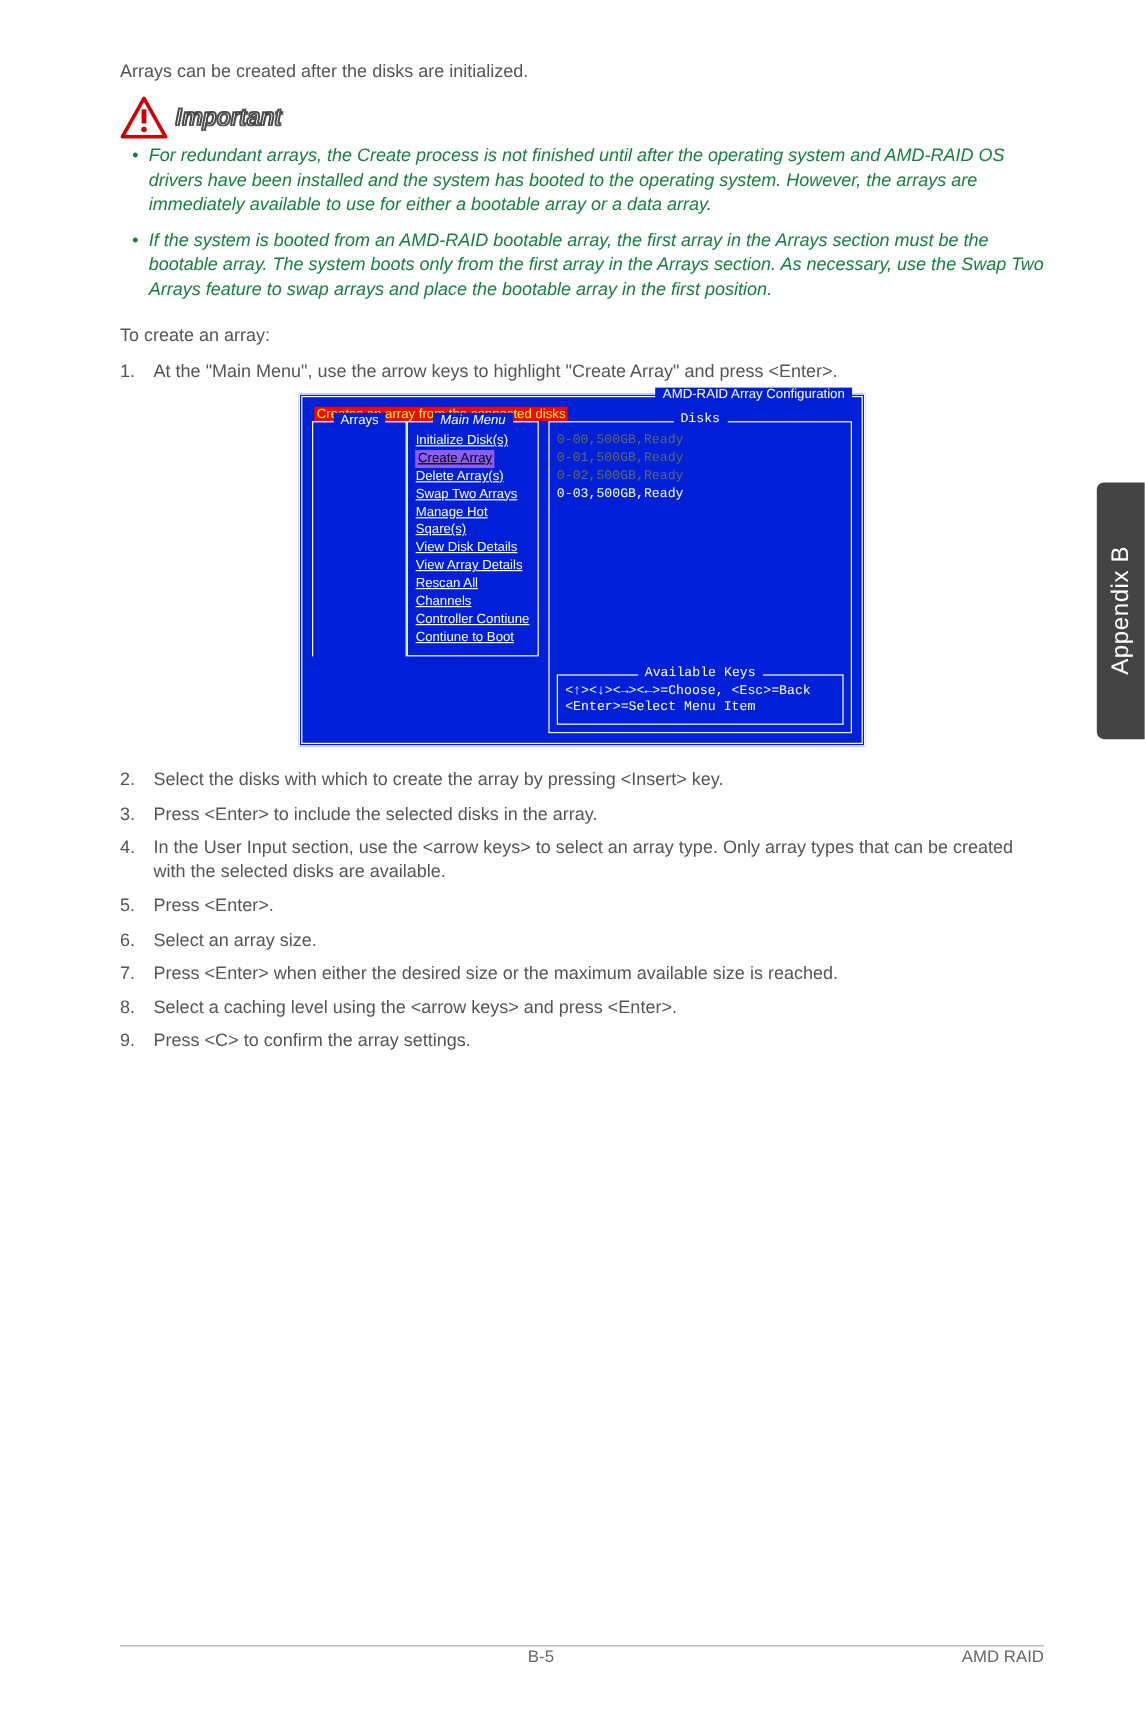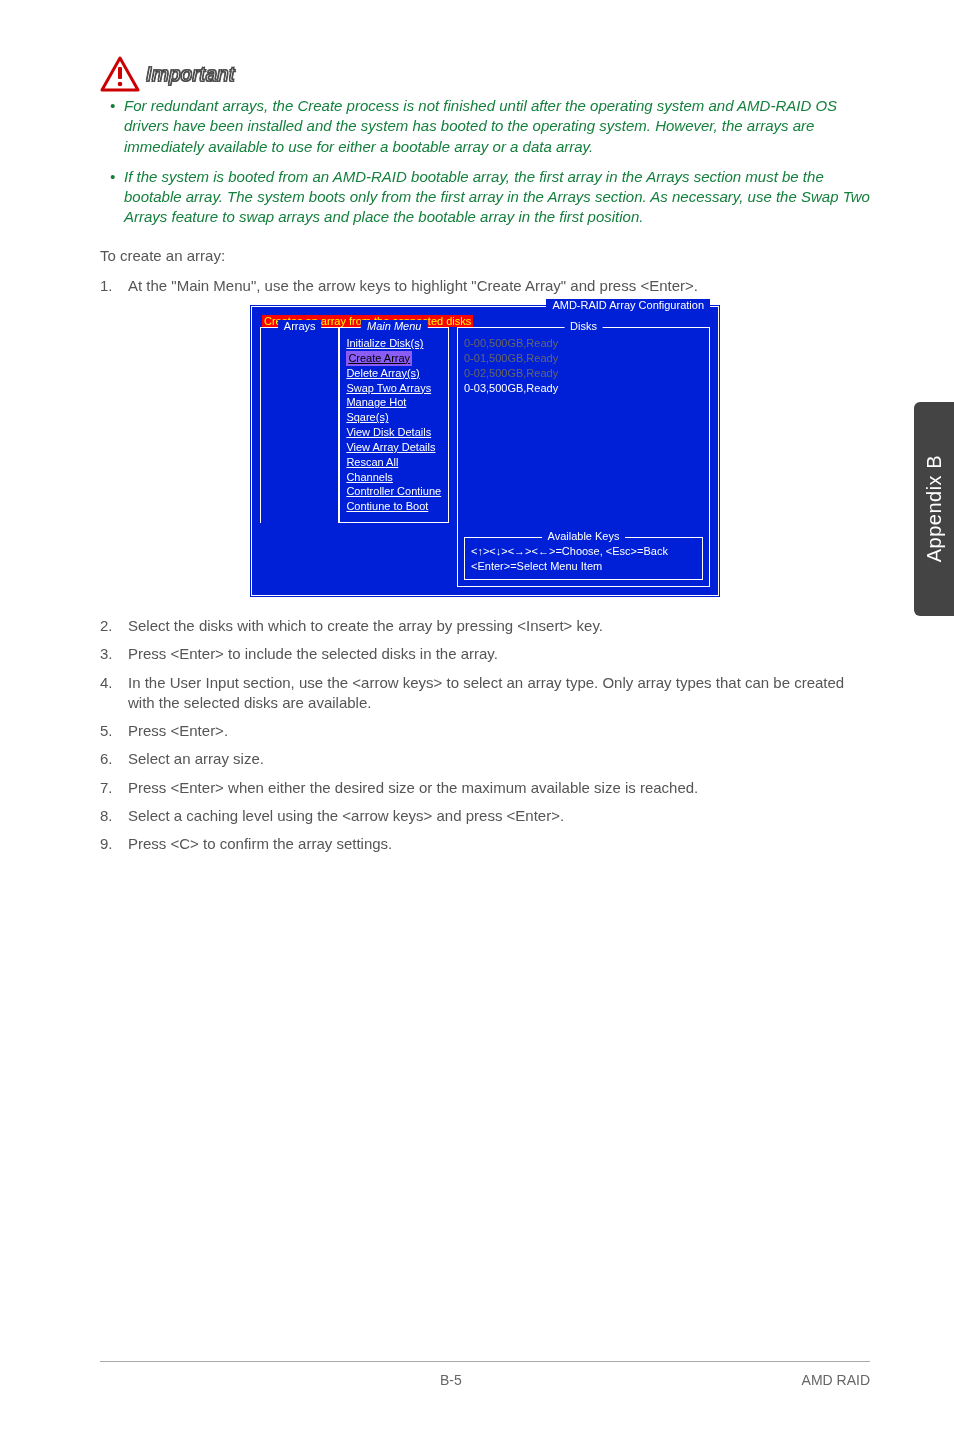--- a/index.html
+++ b/index.html
@@ -138,20 +138,21 @@
     white-space: nowrap;
   }
   .col-arrays {
     flex: 0 0 42%;
     min-height: 100px;
     border-bottom: none;
   }
   .col-disks {
     flex: 1;
     min-height: 260px;
+    font-family: Liberation Mono, monospace;
   }
   .disk-line { color: #666; line-height: 1.35; }
   .disk-line.active { color: #fff; }
   .menu-box {
     border: 1px solid #fff;
     border-top: 1px solid #fff;
     margin-top: 0;
     padding: 8px 6px 8px 6px;
     position: relative;
     width: 42%;
@@ -195,38 +196,38 @@
     writing-mode: vertical-rl;
     transform: rotate(180deg);
     letter-spacing: 0.5px;
   }
   .footer {
     position: absolute;
     bottom: 44px;
     left: 100px;
     right: 84px;
     border-top: 1px solid #aaa;
-    padding-top: 10px;
     display: flex;
     justify-content: space-between;
     font-size: 14px;
     color: #666;
   }
   .left-col-stack {
     width: 42%;
     display: flex;
     flex-direction: row;
   }
 </style>
 </head>
 <body>
 
 <div class="page-wrap">
 
 
+  <p class="body-text">Arrays can be created after the disks are initialized.</p>
 
   <div class="important-row">
     <svg class="warn-icon" viewBox="0 0 40 36">
       <polygon points="20,2 38,34 2,34" fill="none" stroke="#c00" stroke-width="3" stroke-linejoin="round"></polygon>
       <rect x="18" y="11" width="4" height="12" fill="#c00" rx="1"></rect>
       <circle cx="20" cy="28" r="2.3" fill="#c00"></circle>
     </svg>
     <span class="important-label">Important</span>
   </div>
 

